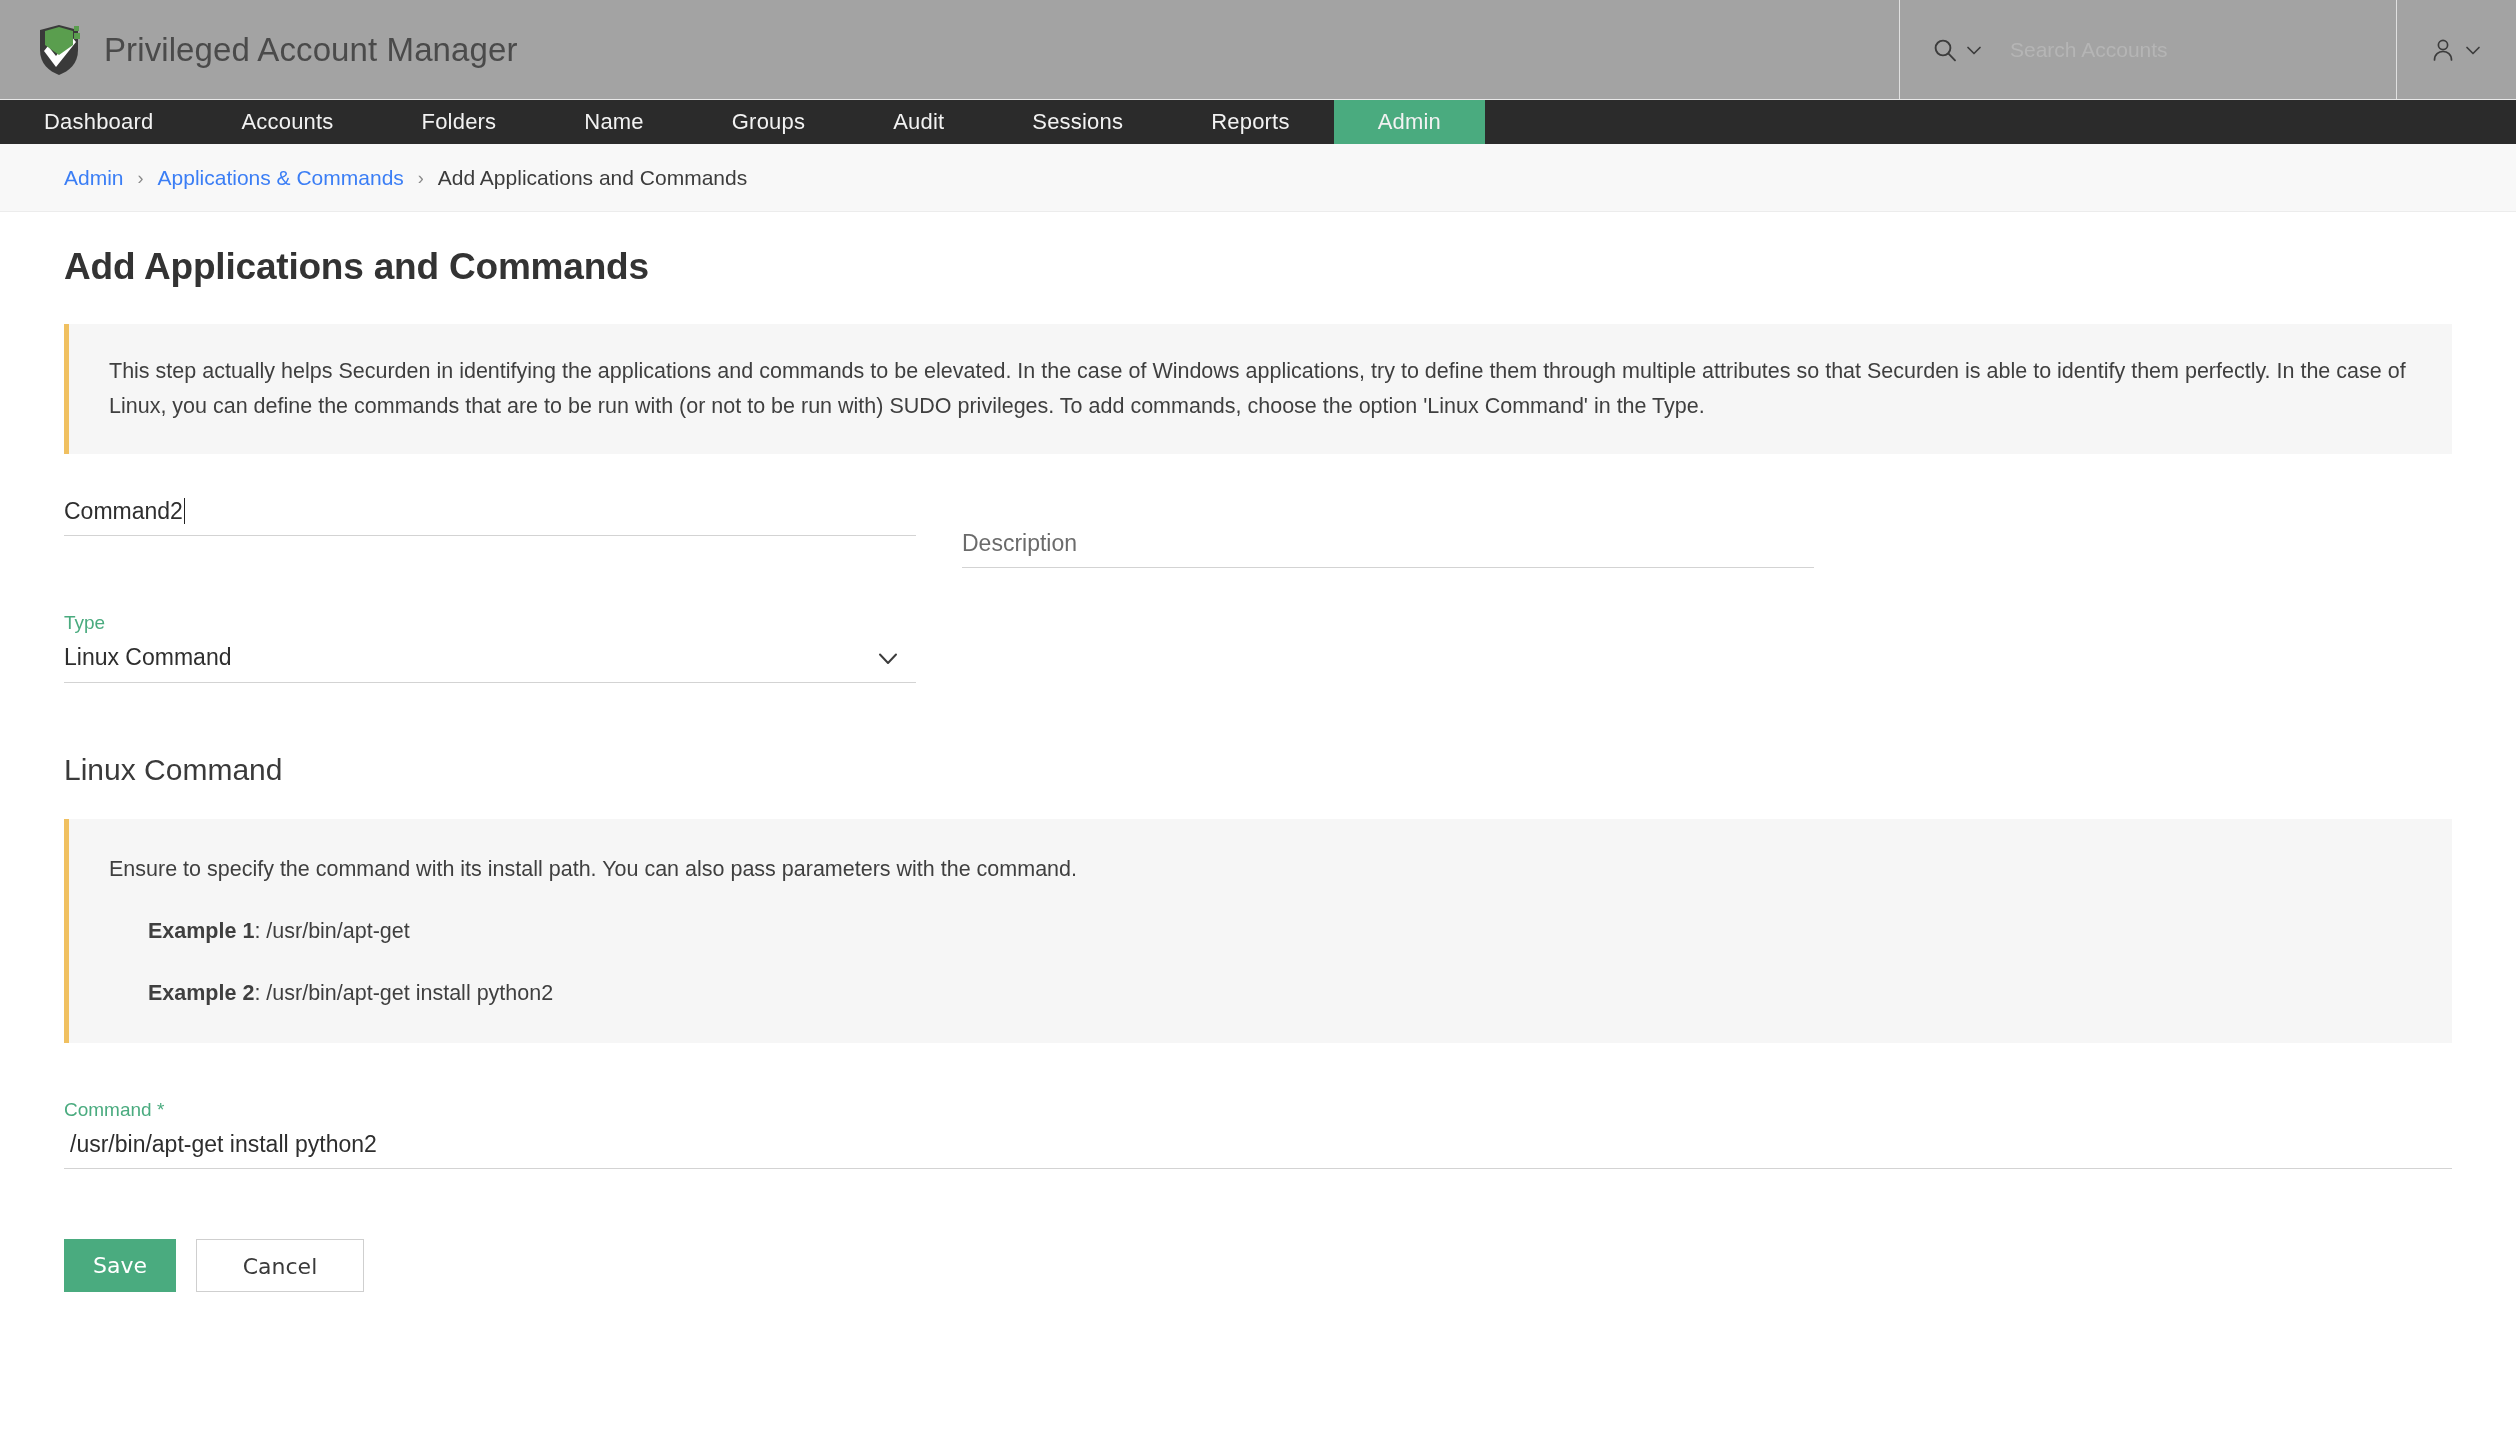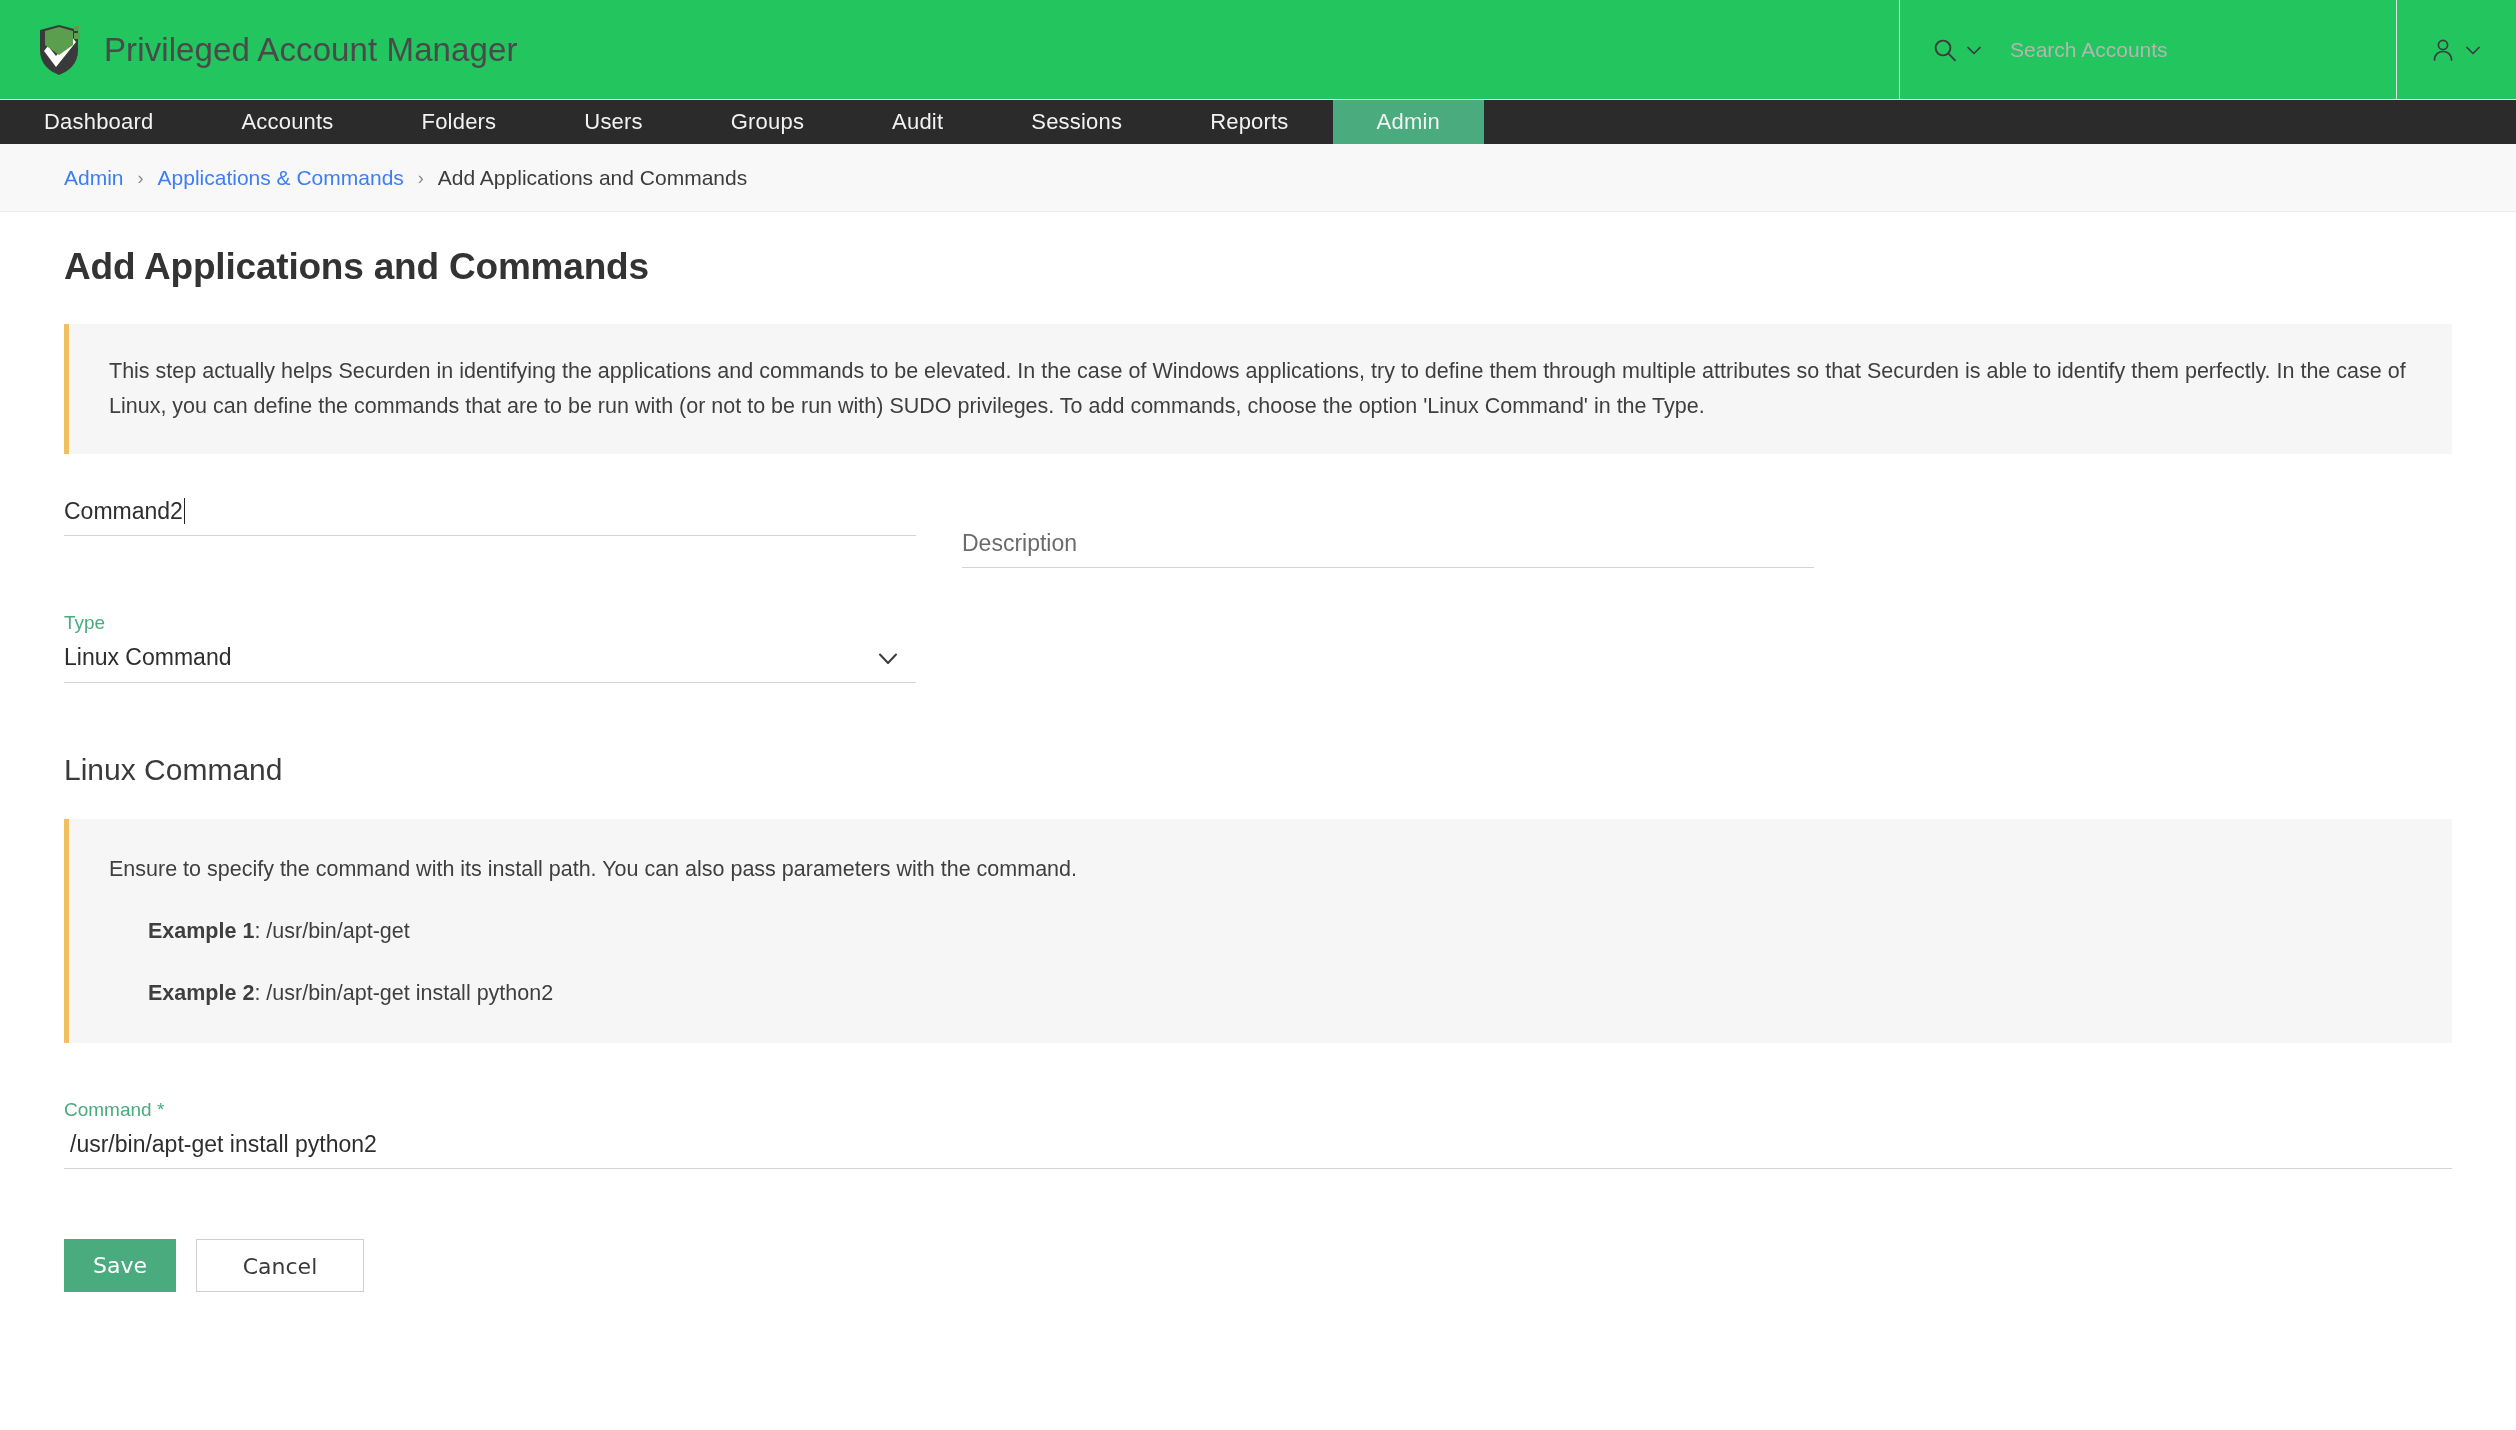--- a/index.html
+++ b/index.html
@@ -8,21 +8,21 @@
     width: 2516px;
     height: 1430px;
     background: #ffffff;
     font-family: "Liberation Sans", sans-serif;
     -webkit-font-smoothing: antialiased;
   }
 
   
   .app-header {
     height: 100px;
-    background: #22c55e;
+    background: #a3a3a3;
     display: flex;
     align-items: stretch;
     border-bottom: 1px solid #e8e8e8;
   }
   .brand {
     display: flex;
     align-items: center;
     padding-left: 36px;
     flex: 0 0 auto;
   }
@@ -290,21 +290,21 @@
         <polyline points="4,7.5 10,13.5 16,7.5" stroke-linecap="round" stroke-linejoin="round"></polyline>
       </svg>
     </span>
   </div>
 </div>
 
 <div class="nav-bar">
   <div class="nav-item">Dashboard</div>
   <div class="nav-item">Accounts</div>
   <div class="nav-item">Folders</div>
-  <div class="nav-item">Users</div>
+  <div class="nav-item">Name</div>
   <div class="nav-item">Groups</div>
   <div class="nav-item">Audit</div>
   <div class="nav-item">Sessions</div>
   <div class="nav-item">Reports</div>
   <div class="nav-item active">Admin</div>
   <div class="nav-fill"></div>
 </div>
 
 <div class="breadcrumb-bar">
   <a class="crumb-link">Admin</a>

